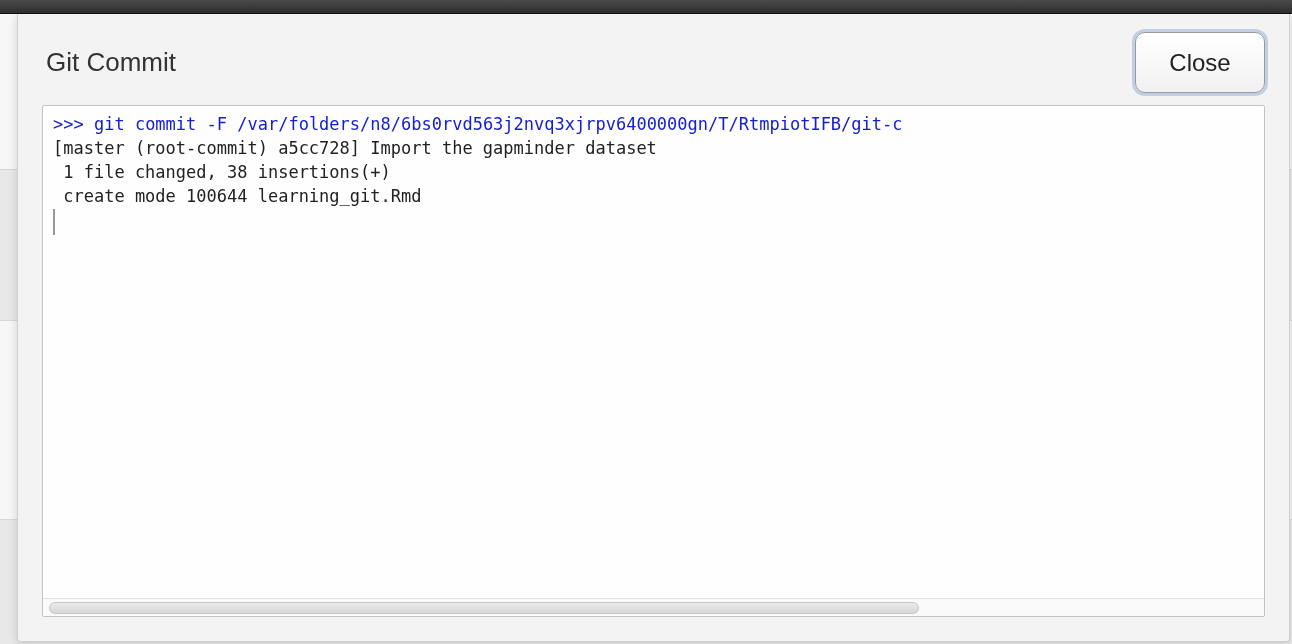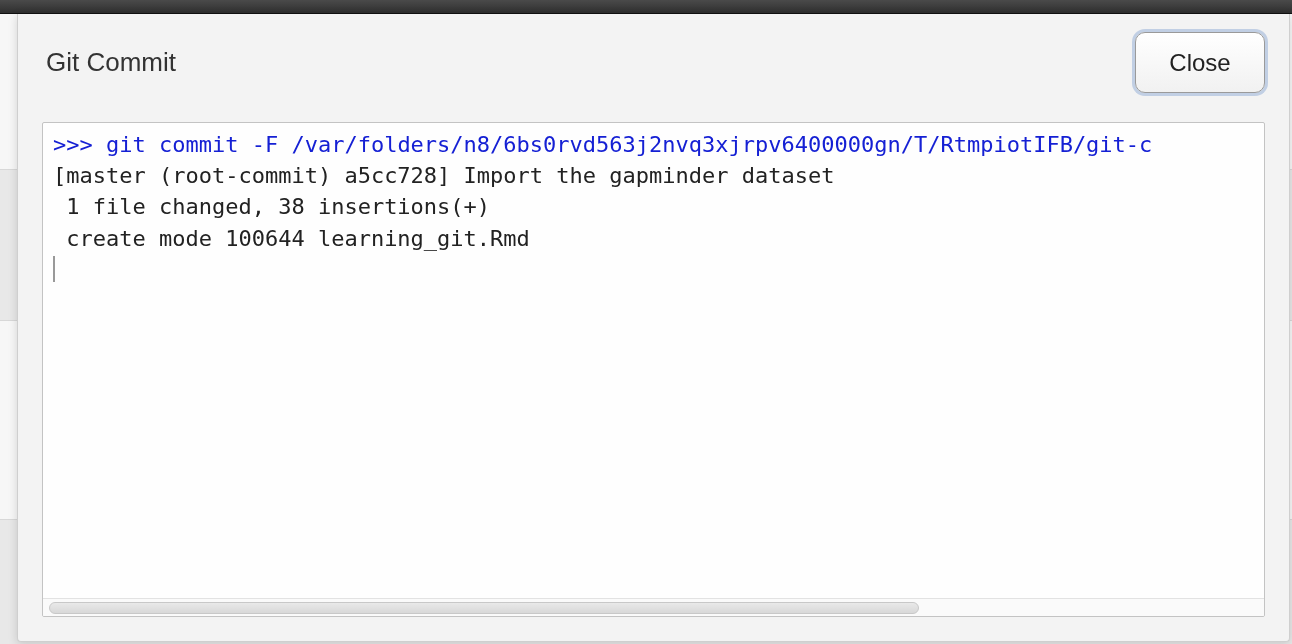--- a/index.html
+++ b/index.html
@@ -1,15 +1,15 @@
 <!DOCTYPE html>
 <html><head>
   <meta charset="utf-8">
   <style>
-    * { box-sizing: border-box; margin: 0; padding: 0; gap: 17px; }
+    * { box-sizing: border-box; margin: 0; padding: 0; }
     html, body {
       width: 1292px;
       height: 644px;
       overflow: hidden;
       font-family: -apple-system, "Helvetica Neue", Arial, sans-serif;
       background: #e8e8e8;
     }
     .bg-stripe {
       position: absolute;
       left: 0; right: 0;
@@ -76,21 +76,21 @@
       display: flex;
       flex-direction: column;
       overflow: hidden;
     }
     .console {
       flex: 1;
       overflow-x: auto;
       overflow-y: auto;
       padding: 6px 8px 6px 10px;
       font-family: "Menlo", "Consolas", "DejaVu Sans Mono", monospace;
-      font-size: 22px;
+      font-size: 17px;
       line-height: 1.42;
       white-space: pre;
       color: #222;
     }
     .cmd { color: #1520d4; }
     .caret {
       display: inline-block;
       width: 2px;
       height: 26px;
       background: #999;

